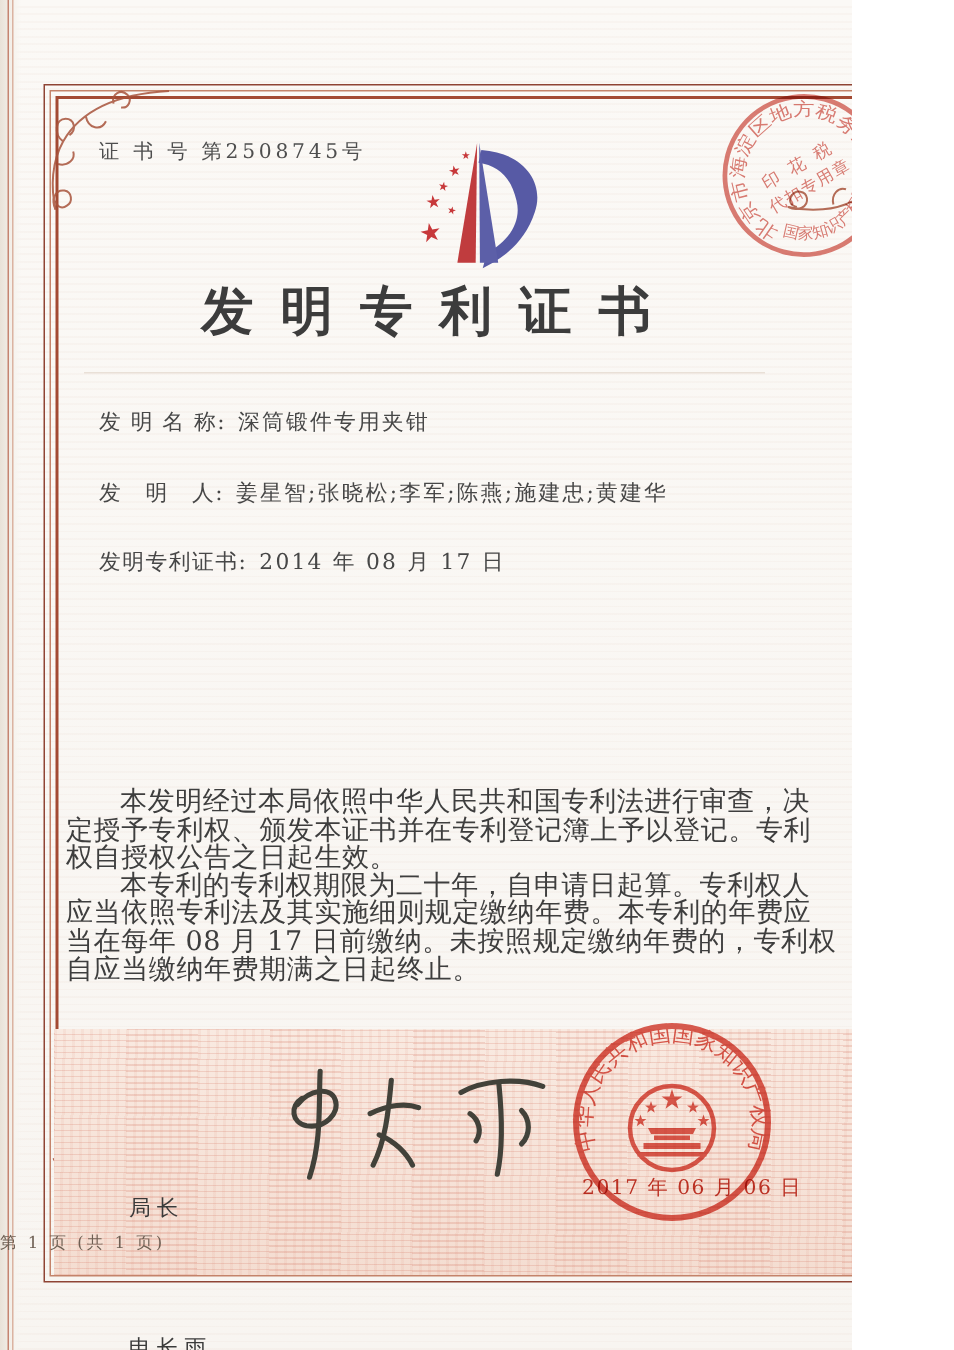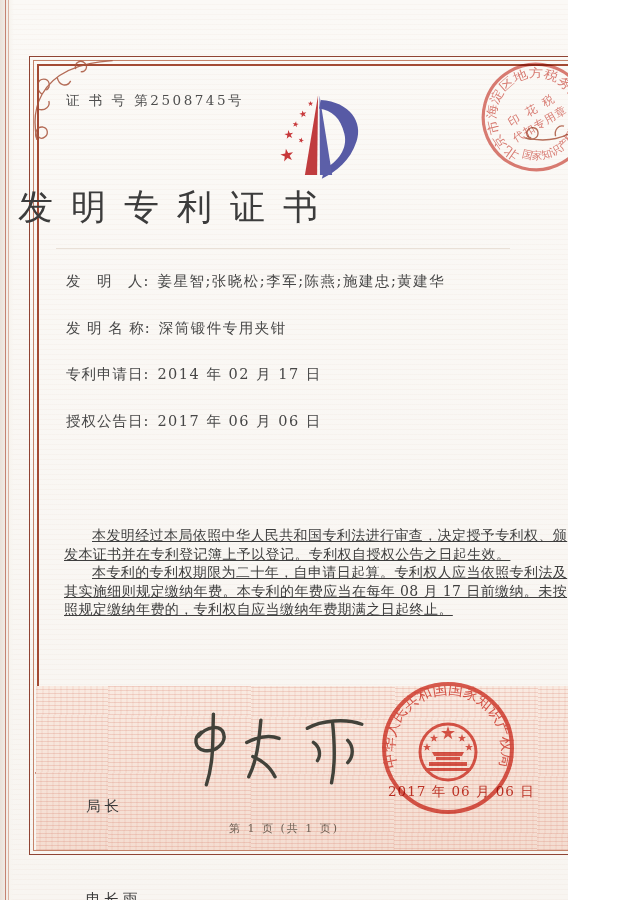--- a/index.html
+++ b/index.html
@@ -29,44 +29,44 @@
 
   .guilloche{position:absolute;left:36px;top:686px;width:566px;height:164px;
     background:
       repeating-linear-gradient(0.4deg, rgba(210,110,90,0.22) 0 1px, rgba(255,255,255,0) 1px 4px),
       repeating-linear-gradient(91deg, rgba(220,140,120,0.10) 0 2px, rgba(255,255,255,0) 2px 6px),
       linear-gradient(#f9eae1,#f4ddd1);
   }
 
   .cert-no{position:absolute;left:66px;top:92px;font-size:13.5px;letter-spacing:2.5px;color:#4e4e4e;white-space:pre;}
   .logo{position:absolute;left:254px;top:84px;width:130px;height:108px;}
-  .title{position:absolute;left:0;right:0;top:184px;text-align:left;font-size:35px;
-    letter-spacing:18px;padding-left:18px;color:#3c3c3c;font-weight:400;}
+  .title{position:absolute;left:0;right:0;top:184px;text-align:center;font-size:35px;
+    letter-spacing:18px;padding-left:18px;color:#3c3c3c;font-weight:700;}
   .title-rule{position:absolute;left:56px;right:58px;top:248px;height:1px;background:#e9e0d7;}
 
   .fields{position:absolute;left:66px;top:272px;width:500px;}
   .field-row{height:46.5px;font-size:14.5px;color:#474747;white-space:pre;}
   .flabel{letter-spacing:1px;}
   .fvalue{margin-left:8px;letter-spacing:1.5px;}
 
-  .body-text{position:absolute;left:64px;top:526px;width:514px;font-size:14px;
-    line-height:18.6px;color:#3e3e3e;letter-spacing:.4px;text-decoration:underline;}
+  .body-text{position:absolute;left:44px;top:526px;width:514px;font-size:18px;
+    line-height:18.6px;color:#3e3e3e;letter-spacing:.4px;}
   .body-text p{margin:0;text-indent:2em;}
 
   .signer{position:absolute;left:86px;top:729px;font-size:14.5px;letter-spacing:4px;
     line-height:31px;color:#3a3a3a;white-space:pre;}
   .signature{position:absolute;left:168px;top:708px;width:212px;height:86px;}
 
   .seal-main{position:absolute;left:378px;top:678px;width:140px;height:140px;mix-blend-mode:multiply;}
   .seal-date{position:absolute;left:388px;top:783px;font-size:13.5px;letter-spacing:1px;
     color:#c4392c;white-space:pre;mix-blend-mode:multiply;}
   .seal-stamp{position:absolute;left:478px;top:59px;width:116px;height:116px;
     transform:rotate(-30deg);mix-blend-mode:multiply;}
 
-  .footer{position:absolute;left:0;right:0;top:821px;text-align:center;font-size:11px;
+  .footer{position:absolute;left:0;right:0;top:821px;font-size:11px;
     letter-spacing:2px;color:#6e5f53;}
 </style>
 </head>
 <body>
 
 <div class="cert">
 
   <div class="page-edge"></div>
   <div class="edge-line1"></div>
   <div class="edge-line2"></div>
@@ -138,24 +138,23 @@
       <use href="#star" transform="translate(33,54) scale(5) rotate(-8)"></use>
       <use href="#star" transform="translate(46,60) scale(3) rotate(14)"></use>
       <use href="#star" transform="translate(31,76) scale(7.2) rotate(-10)"></use>
     </g>
   </svg>
 
   <div class="title">发明专利证书</div>
   <div class="title-rule"></div>
 
   <div class="fields">
+    <div class="field-row"><span class="flabel">发 明 名 称:</span><span class="fvalue">深筒锻件专用夹钳</span></div>
     <div class="field-row"><span class="flabel">发　明　人:</span><span class="fvalue">姜星智;张晓松;李军;陈燕;施建忠;黄建华</span></div>
-    <div class="field-row"><span class="flabel">发 明 名 称:</span><span class="fvalue">深筒锻件专用夹钳</span></div>
-    <div class="field-row"><span class="flabel">专利申请日:</span><span class="fvalue">2014 年 02 月 17 日</span></div>
-    <div class="field-row"><span class="flabel">授权公告日:</span><span class="fvalue">2017 年 06 月 06 日</span></div>
+    <div class="field-row"><span class="flabel">发明专利证书:</span><span class="fvalue">2014 年 08 月 17 日</span></div>
   </div>
 
   <div class="body-text">
     <p>本发明经过本局依照中华人民共和国专利法进行审查，决定授予专利权、颁发本证书并在专利登记簿上予以登记。专利权自授权公告之日起生效。</p>
     <p>本专利的专利权期限为二十年，自申请日起算。专利权人应当依照专利法及其实施细则规定缴纳年费。本专利的年费应当在每年 08 月 17 日前缴纳。未按照规定缴纳年费的，专利权自应当缴纳年费期满之日起终止。</p>
   </div>
 
   <div class="signer">
     <div>局长</div>
     <div>申长雨</div>

